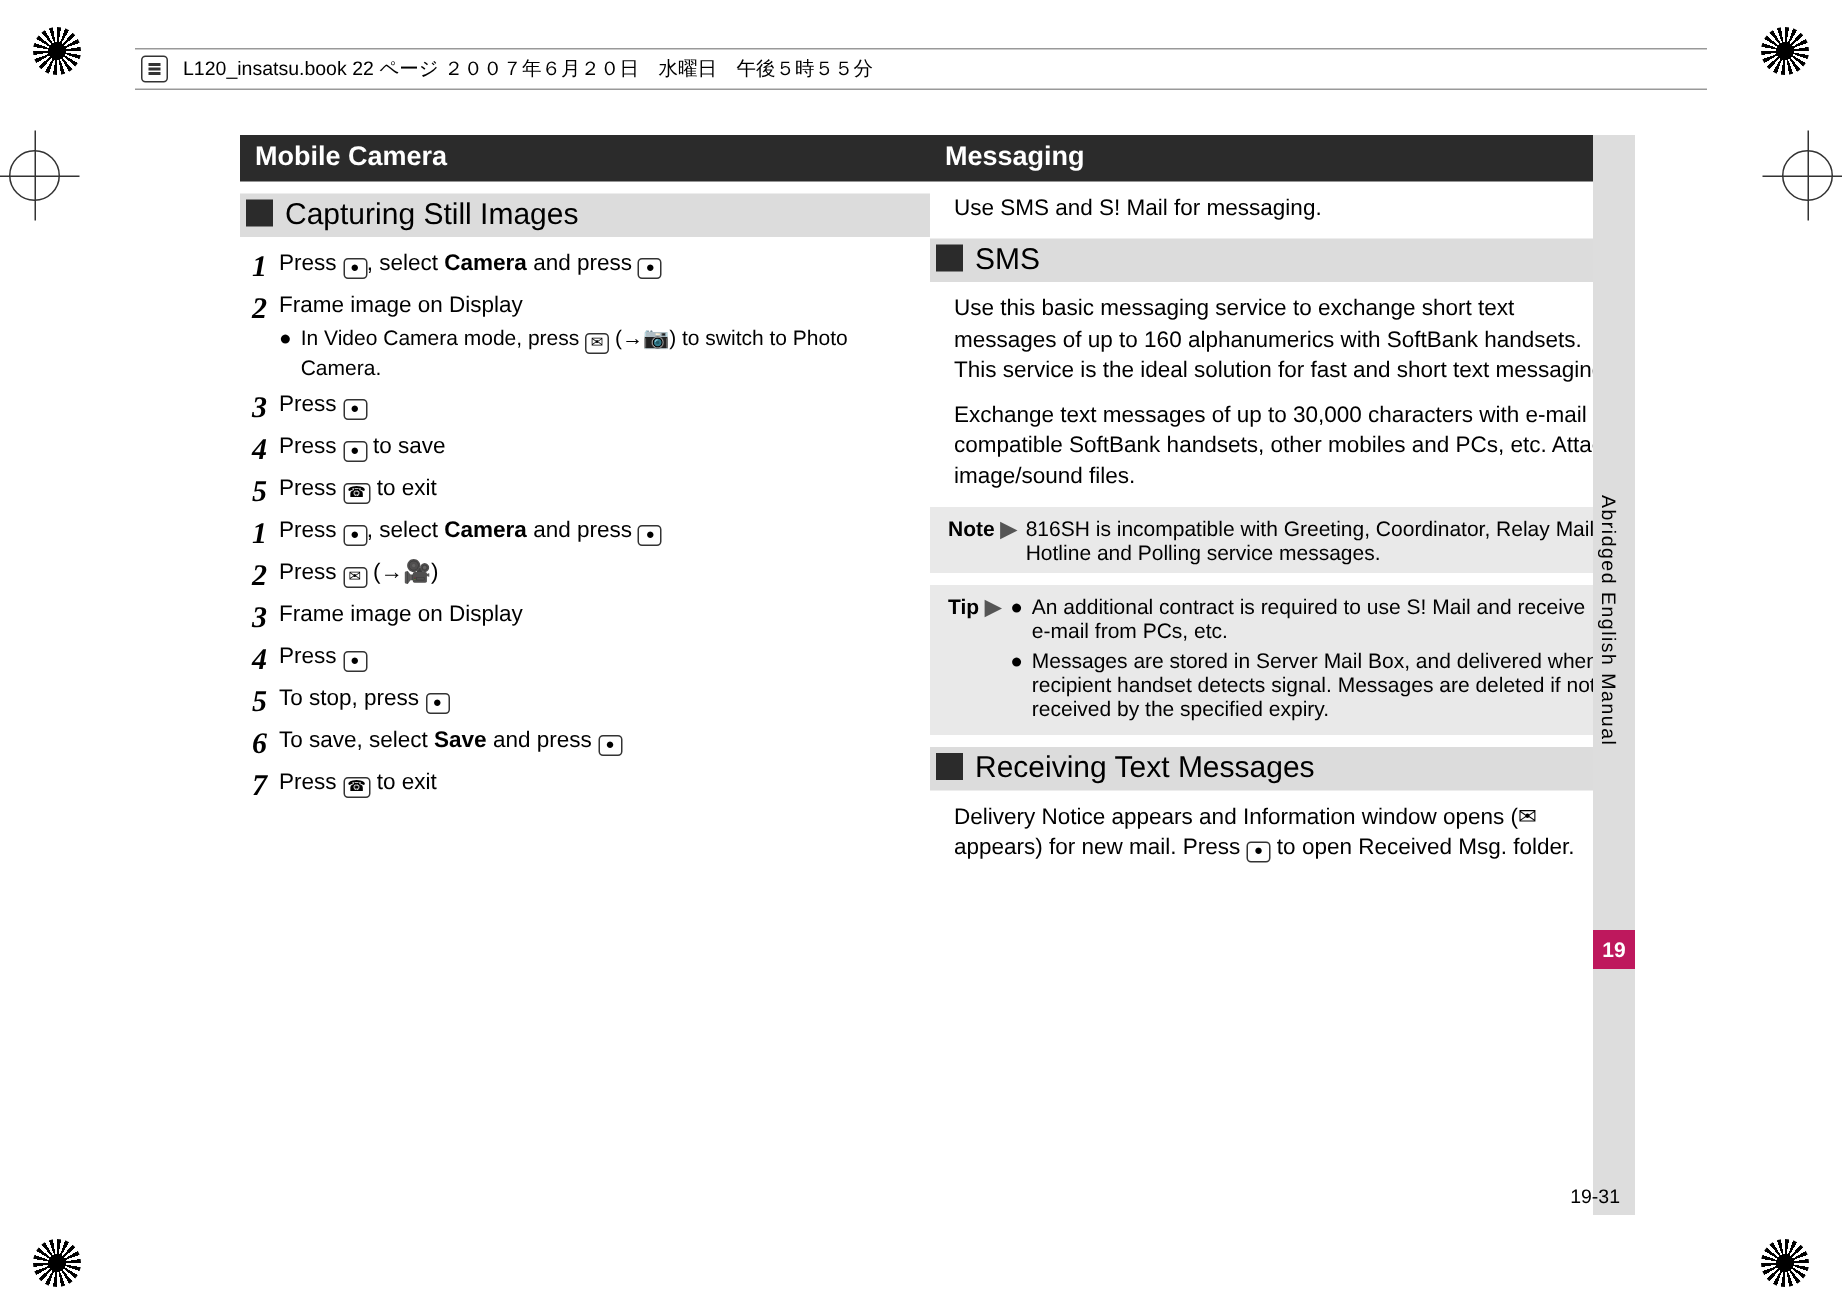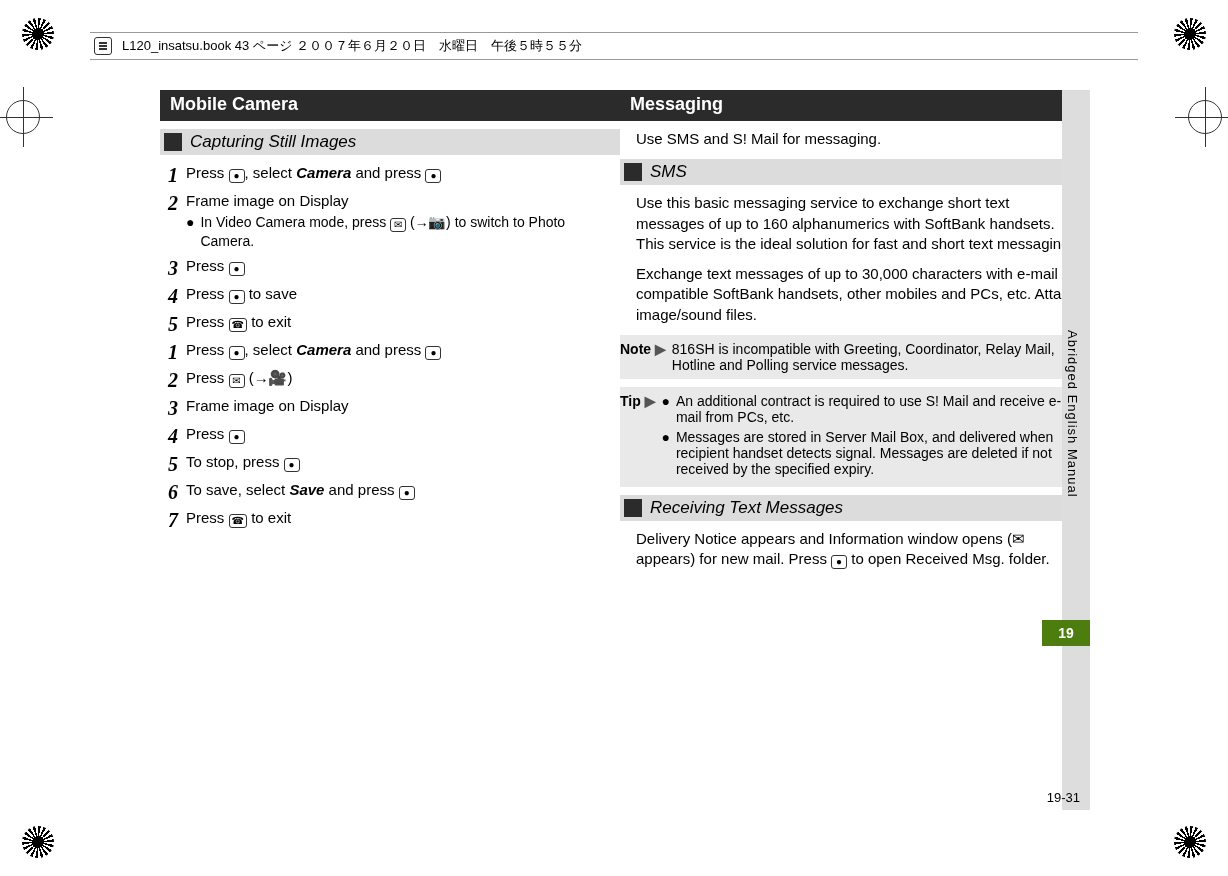--- a/index.html
+++ b/index.html
@@ -81,22 +81,22 @@
   .side-label {
     position: absolute;
     right: 0; top: 240px;
     writing-mode: vertical-rl;
     font-size: 13px;
     letter-spacing: 1px;
   }
   .chapter-tab {
     position: absolute;
     right: -10px; top: 530px;
-    width: 48px; height: 26px;
-    background: #4d7c0f; color: #fff;
+    width: 28px; height: 26px;
+    background: #be185d; color: #fff;
     display:flex; align-items:center; justify-content:center;
     font-size: 14px; font-weight: bold;
   }
   .page-number {
     position: absolute;
     right: 0; top: 700px;
     font-size: 13px;
   }
 
   .section-bar {
@@ -105,22 +105,21 @@
     padding: 4px 10px 6px 10px;
     font-weight: bold;
     font-size: 18px;
     margin-bottom: 8px;
   }
   .sub-bar {
     background: #dcdcdc;
     padding: 3px 4px 3px 30px;
     position: relative;
     margin: 6px 0 8px 0;
-    font-size: 17px;
-    font-style: italic;
+    font-size: 20px;
   }
   .sub-bar::before {
     content:"";
     position:absolute; left:4px; top:4px;
     width:18px; height:18px;
     background:#2b2b2b;
   }
   p.body { margin: 4px 0 10px 16px; line-height: 1.35; }
 
   .step { display:flex; gap:8px; margin: 3px 0 6px 0; align-items:flex-start; line-height:1.3; }
@@ -140,47 +139,47 @@
   .btn {
     display:inline-block;
     border:1px solid #333;
     border-radius:3px;
     min-width:16px; height:14px;
     font-size:10px; line-height:12px;
     text-align:center; padding:0 2px;
     vertical-align: -1px;
     background:#fff;
   }
-  .em { font-style:italic; font-weight:bold; }
+  .em { font-weight:bold; }
 
   .note-box {
     display:flex; gap:6px;
     background:#e9e9e9;
-    padding:6px 0;
+    padding:6px 12px;
     margin:8px 0;
     font-size:14px;
   }
   .note-label { font-weight:bold; white-space:nowrap; }
   .tip-body ul { list-style:none; padding:0; }
   .tip-body li { display:flex; gap:6px; margin-bottom:4px; }
   .arrow { color:#555; }
 </style>
 </head>
 <body>
 
 <div class="crop-mark crop-tl"></div>
 <div class="crop-mark crop-tr"></div>
 <div class="crop-mark crop-bl"></div>
 <div class="crop-mark crop-br"></div>
 <div class="reg-mark reg-left"></div>
 <div class="reg-mark reg-right"></div>
 
 <div class="header-bar">
   <span class="hb-icon"></span>
-  <span>L120_insatsu.book 43 ページ ２００７年６月２０日　水曜日　午後５時５５分</span>
+  <span>L120_insatsu.book 22 ページ ２００７年６月２０日　水曜日　午後５時５５分</span>
 </div>
 
 <div class="page">
 
   <div class="col">
     <div class="section-bar">Mobile Camera</div>
 
     <div class="sub-bar">Capturing Still Images</div>
 
     <div class="step">

